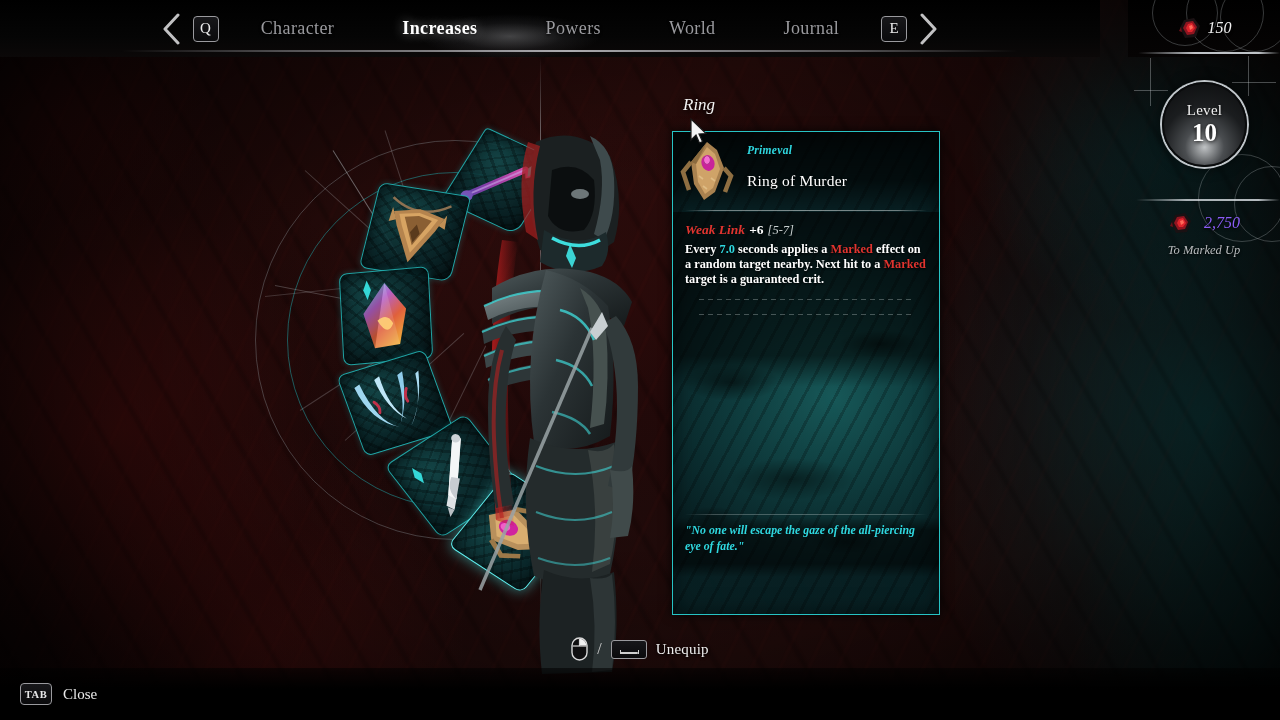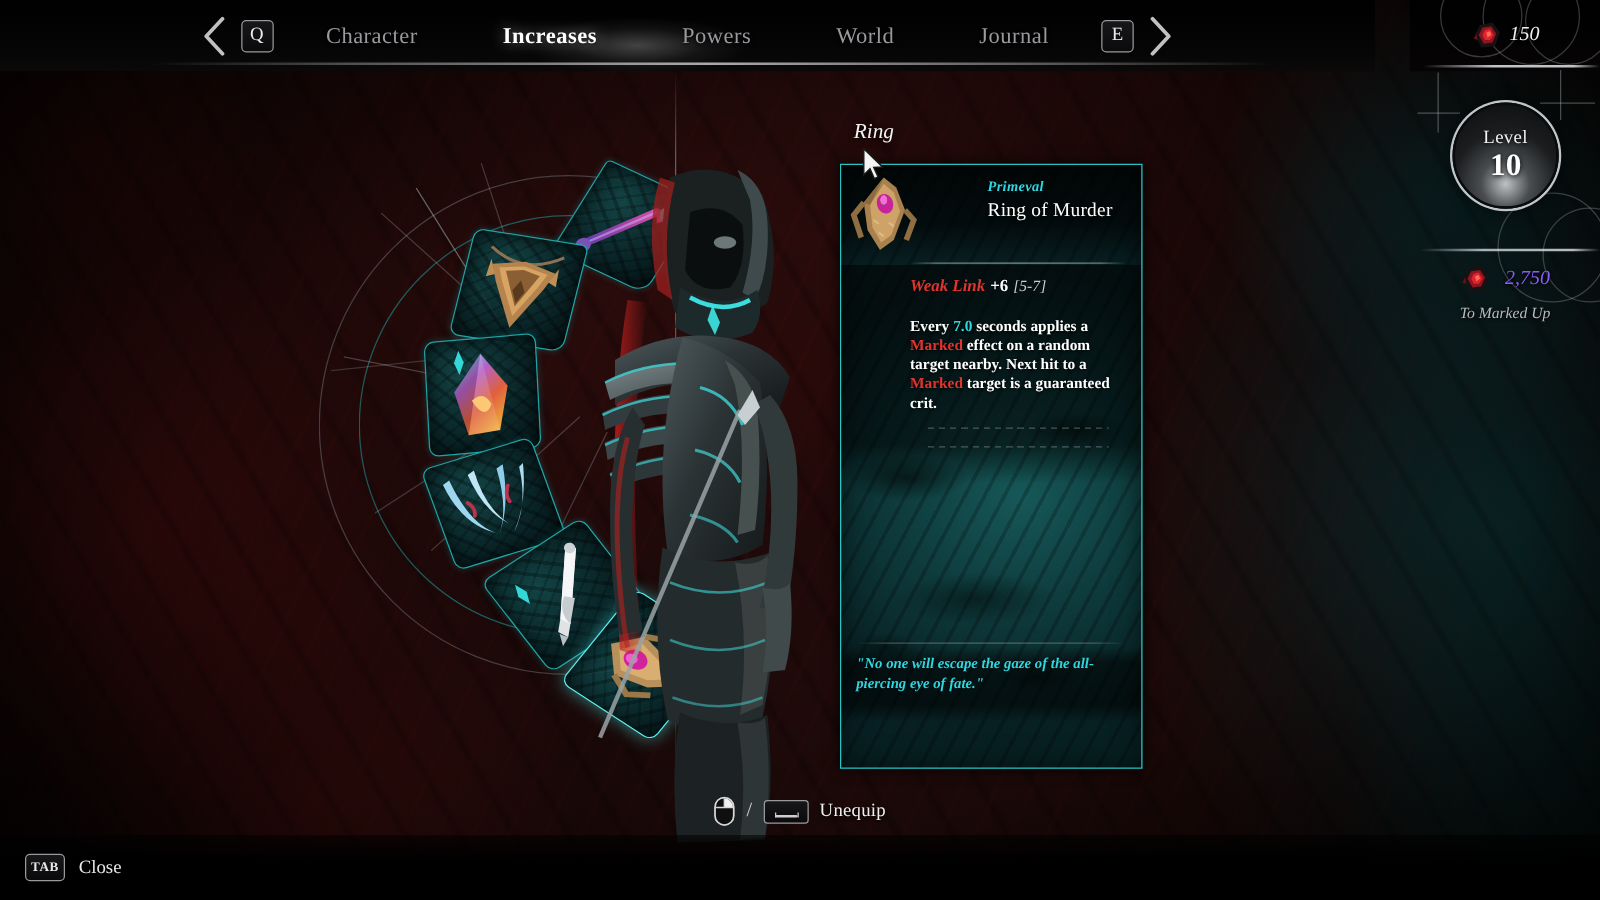--- a/index.html
+++ b/index.html
@@ -131,27 +131,26 @@
   
   #slotLabel {
     position:absolute; left:683px; top:95px; z-index:14;
     color:#f2f2f2; font-size:17px; font-style:italic;
     text-shadow:0 2px 6px #000;
   }
   #cursor { position:absolute; left:690px; top:118px; z-index:30; }
 
   
   #tip {
-    position:absolute; left:672px; top:131px; width:242px; height:484px; z-index:15;
+    position:absolute; left:672px; top:131px; width:268px; height:484px; z-index:15;
     border:1.5px solid rgba(45,225,225,0.85);
     box-shadow:0 0 10px rgba(0,0,0,.85), inset 0 0 22px rgba(0,0,0,.55);
     background:
       radial-gradient(ellipse 200px 180px at 60% 55%, rgba(22,92,92,0.95) 0%, rgba(13,58,60,0.96) 55%, rgba(7,32,35,0.98) 100%);
     overflow:hidden;
-    padding-left:43px;
   }
   #tip::before {
     content:""; position:absolute; inset:0; pointer-events:none;
     background:
       radial-gradient(ellipse 70px 26px at 22% 52%, rgba(0,0,0,.55), rgba(0,0,0,0) 70%),
       radial-gradient(ellipse 60px 20px at 78% 44%, rgba(0,0,0,.5), rgba(0,0,0,0) 70%),
       radial-gradient(ellipse 90px 30px at 45% 72%, rgba(0,0,0,.45), rgba(0,0,0,0) 70%),
       radial-gradient(ellipse 50px 18px at 65% 85%, rgba(0,0,0,.40), rgba(0,0,0,0) 70%),
       radial-gradient(ellipse 40px 16px at 15% 80%, rgba(0,0,0,.40), rgba(0,0,0,0) 70%),
       repeating-linear-gradient(118deg, rgba(0,0,0,.22) 0 3px, rgba(0,0,0,0) 3px 14px);
@@ -167,34 +166,34 @@
   }
   #tipFootShade {
     position:absolute; left:0; top:385px; width:100%; height:60px;
     background:linear-gradient(180deg, rgba(0,0,0,0) 0%, rgba(0,0,0,.55) 22%, rgba(0,0,0,.55) 78%, rgba(0,0,0,0) 100%);
   }
   .tipIcon { position:absolute; left:4px; top:6px; width:60px; height:62px; z-index:3;}
   .rarity {
     color:#2fd8e0; font-size:11.5px; font-style:italic; font-weight:bold;
     letter-spacing:.3px;
   }
-  .itemname { color:#fff; font-size:15.5px; letter-spacing:.2px; margin-top:4px; text-shadow:0 1px 3px #000; }
+  .itemname { color:#fff; font-size:15.5px; letter-spacing:.2px; margin-top:16px; text-shadow:0 1px 3px #000; }
   .hr {
     height:1px; margin:10px 0 9px 0;
     background:linear-gradient(90deg, rgba(190,200,200,0) 0%, rgba(195,205,205,.55) 12%, rgba(200,210,210,.62) 50%, rgba(195,205,205,.55) 88%, rgba(190,200,200,0) 100%);
   }
   .hr.dash {
     background:repeating-linear-gradient(90deg, rgba(200,210,210,.55) 0 5px, rgba(0,0,0,0) 5px 9px);
     opacity:.6; margin:12px 14px 10px 14px;
   }
   .affname { color:#e0342f; font-size:13.5px; font-style:italic; font-weight:bold; }
   .affval  { color:#ffffff; font-size:13.5px; font-weight:bold; }
   .affrange{ color:#c9cfcf; font-size:12.5px; font-style:italic; }
   .affdesc {
-    color:#ffffff; font-size:12.3px; line-height:1.23; margin-top:16px;
+    color:#ffffff; font-size:12.3px; line-height:1.23; margin-top:4px;
     font-family:"Liberation Serif",serif; font-weight:bold;
     text-shadow:0 1px 2px rgba(0,0,0,.9);
   }
   .num { color:#2fd8e0; }
   .kw  { color:#e0342f; }
   .flavor {
     color:#2fd8e0; font-size:11.8px; font-style:italic; font-weight:bold;
     line-height:1.32;
   }
 

